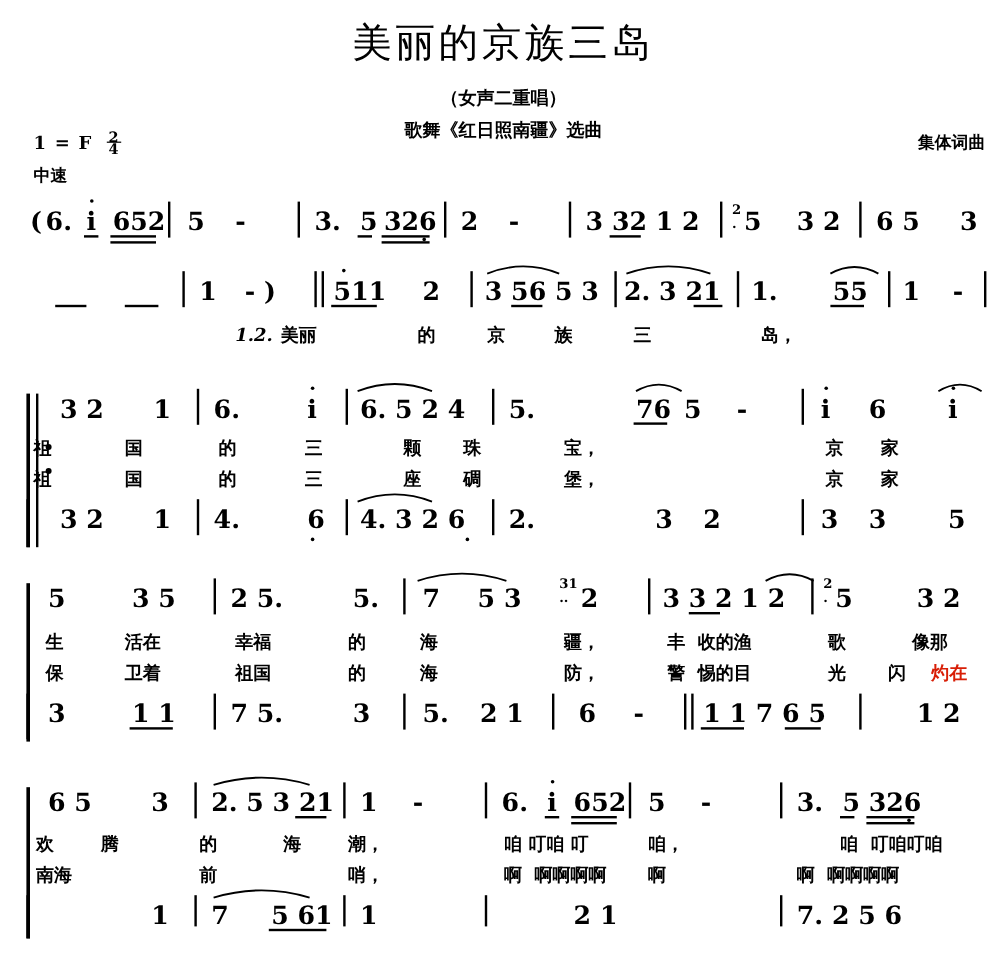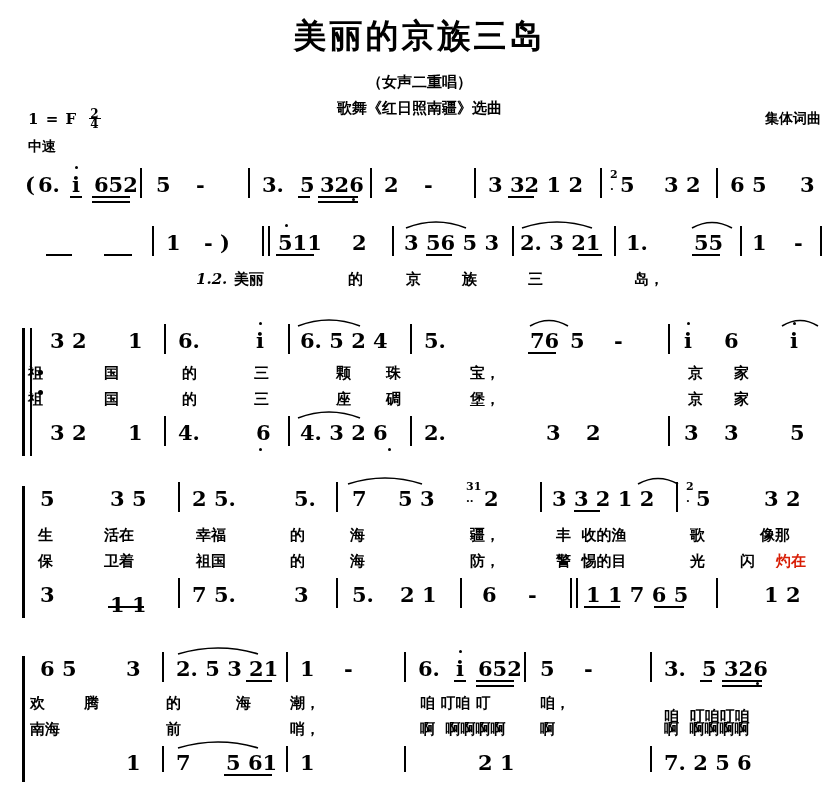--- a/index.html
+++ b/index.html
@@ -18,21 +18,21 @@
   .page {
     position: relative;
     width: 839px;
     height: 809px;
   }
 
   
   .title {
     text-align: center;
     font-family: "DejaVu Serif", "Liberation Serif", serif;
-    font-weight: bold;
+    font-weight: normal;
     font-size: 33px;
     letter-spacing: 3px;
     margin-top: 14px;
     color: #000;
   }
   .subtitle-block {
     text-align: center;
     margin-top: 10px;
     font-family: "DejaVu Serif", "Liberation Serif", serif;
     font-weight: bold;
@@ -398,21 +398,21 @@
       <span class="tok lyr" style="left:196px; top:72px;">祖国</span>
       <span class="tok lyr" style="left:290px; top:72px;">的</span>
       <span class="tok lyr" style="left:350px; top:72px;">海</span>
       <span class="tok lyr" style="left:470px; top:72px;">防，</span>
       <span class="tok lyr" style="left:556px; top:72px;">警  惕的目</span>
       <span class="tok lyr" style="left:690px; top:72px;">光</span>
       <span class="tok lyr" style="left:740px; top:72px;">闪</span>
       <span class="tok lyr red" style="left:776px; top:72px;">灼在</span>
 
       <span class="tok note" style="left:40px;  top:102px;">3</span>
-      <span class="tok note" style="left:110px; top:112px;">1 1</span>
+      <span class="tok note" style="left:110px; top:102px;">1 1</span>
       <span class="uline" style="left:108px; top:126px; width:36px;"></span>
       <span class="barline" style="left:178px; top:98px; height:30px;"></span>
       <span class="tok note" style="left:192px; top:102px;">7 5.</span>
       <span class="tok note" style="left:294px; top:102px;">3</span>
       <span class="barline" style="left:336px; top:98px; height:30px;"></span>
       <span class="tok note" style="left:352px; top:102px;">5.</span>
       <span class="tok note" style="left:400px; top:102px;">2 1</span>
       <span class="barline" style="left:460px; top:98px; height:30px;"></span>
       <span class="tok note" style="left:482px; top:102px;">6</span>
       <span class="tok note" style="left:528px; top:102px;">-</span>
@@ -462,21 +462,21 @@
       <span class="uline" style="left:722px; top:35px; width:40px;"></span>
       <span class="dot" style="left:756px; top:32px;"></span>
 
       <span class="tok lyr" style="left:30px;  top:44px;">欢</span>
       <span class="tok lyr" style="left:84px;  top:44px;">腾</span>
       <span class="tok lyr" style="left:166px; top:44px;">的</span>
       <span class="tok lyr" style="left:236px; top:44px;">海</span>
       <span class="tok lyr" style="left:290px; top:44px;">潮，</span>
       <span class="tok lyr" style="left:420px; top:44px;">咱 叮咱 叮</span>
       <span class="tok lyr" style="left:540px; top:44px;">咱，</span>
-      <span class="tok lyr" style="left:664px; top:44px;margin-top:13px;">咱  叮咱叮咱</span>
+      <span class="tok lyr" style="left:700px; top:44px;">咱  叮咱叮咱</span>
 
       <span class="tok lyr" style="left:30px;  top:70px;">南海</span>
       <span class="tok lyr" style="left:166px; top:70px;">前</span>
       <span class="tok lyr" style="left:290px; top:70px;">哨，</span>
       <span class="tok lyr" style="left:420px; top:70px;">啊  啊啊啊啊</span>
       <span class="tok lyr" style="left:540px; top:70px;">啊</span>
       <span class="tok lyr" style="left:664px; top:70px;">啊  啊啊啊啊</span>
 
       <span class="tok note" style="left:126px; top:100px;">1</span>
       <span class="barline" style="left:162px; top:96px; height:26px;"></span>

